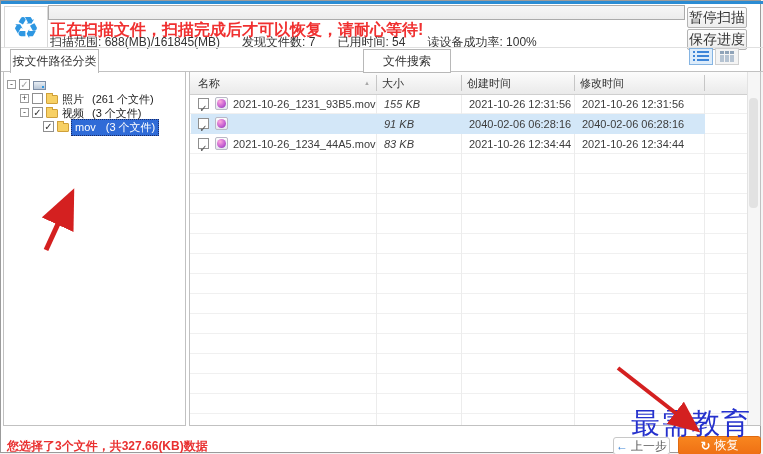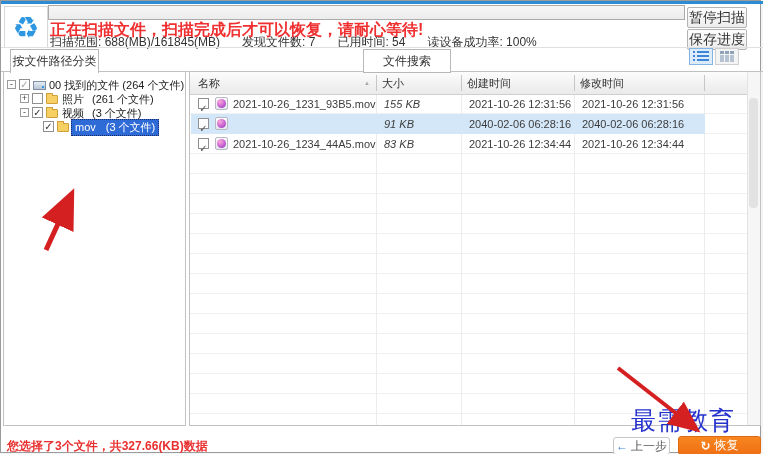--- a/index.html
+++ b/index.html
@@ -61,21 +61,21 @@
   .c-name{left:42px;} .c-size{left:193px;font-style:italic;} .c-created{left:278px;} .c-modified{left:391px;}
   .vscroll{position:absolute;top:0;right:0;width:12px;bottom:0;background:#f6f6f6;border-left:1px solid #e3e3e3;z-index:3;}
   .vthumb{position:absolute;left:1px;top:26px;width:9px;height:110px;background:#e2e2e2;border-radius:4px;}
 
   
   .sel-text{position:absolute;left:6px;top:437px;font-size:12px;font-weight:bold;color:#e93030;white-space:nowrap;z-index:4;}
   .btn-back{position:absolute;left:612px;top:436px;width:57px;height:18px;background:#fff;border:1px solid #c8c8c8;border-radius:3px;font-size:12px;color:#555;display:flex;align-items:center;justify-content:center;box-sizing:border-box;z-index:6;}
   .btn-back .arr{color:#3d85d8;margin-right:3px;font-weight:bold;}
   .btn-recover{position:absolute;left:677px;top:435px;width:83px;height:19px;background:linear-gradient(#f8861f,#ef7014);border:1px solid #e06a10;border-radius:3px;font-size:12px;color:#fff;display:flex;align-items:center;justify-content:center;box-sizing:border-box;z-index:6;}
   .btn-recover .ric{margin-right:4px;font-weight:bold;}
-  .watermark{position:absolute;left:630px;top:403px;font-size:25px;color:#2531cd;font-family:"DejaVu Serif","Liberation Serif",serif;letter-spacing:1px;white-space:nowrap;z-index:7;}
+  .watermark{position:absolute;left:630px;top:403px;font-size:29px;color:#2531cd;font-family:"DejaVu Serif","Liberation Serif",serif;letter-spacing:1px;white-space:nowrap;z-index:7;}
   .arrow-svg{position:absolute;z-index:8;pointer-events:none;}
 </style>
 </head>
 <body>
 
 <div class="window">
   <div class="topstrip"></div>
 
   <div class="logo">♻</div>
   <div class="progress"></div>
@@ -112,21 +112,20 @@
         <rect x="5" y="4" width="4" height="7" fill="#b5c3d2"></rect>
         <rect x="10" y="4" width="4" height="7" fill="#b5c3d2"></rect>
     </svg>
   </div>
 
   <div class="panel left">
     <div class="titem" style="top:7px;left:0;right:0;">
       <span class="expander" style="left:3px;">-</span>
       <span class="cb partial" style="left:15px;">✓</span>
       <span class="drive" style="left:29px;"></span>
-      <span class="tname" style="left:45px;">00 找到的文件 (264 个文件)</span>
     </div>
     <div class="titem" style="top:21px;left:0;right:0;">
       <span class="expander" style="left:16px;">+</span>
       <span class="cb" style="left:28px;"></span>
       <span class="folder" style="left:42px;"></span>
       <span class="tname" style="left:58px;">照片</span>
       <span class="tcount" style="left:88px;">(261 个文件)</span>
     </div>
     <div class="titem" style="top:35px;left:0;right:0;">
       <span class="expander" style="left:16px;">-</span>

